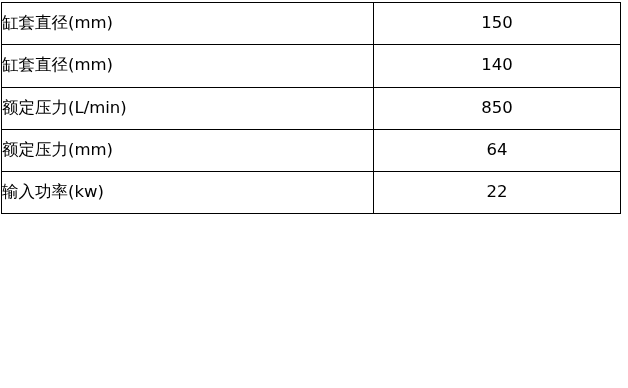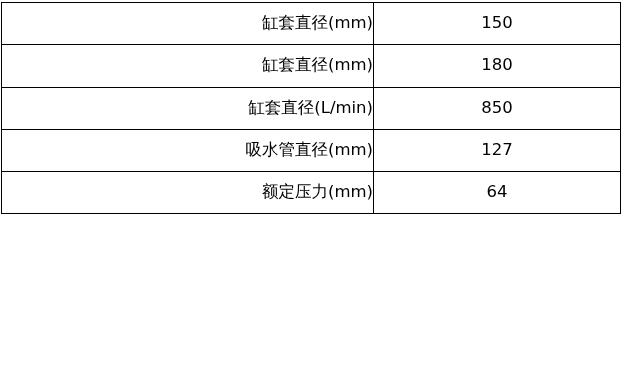--- a/index.html
+++ b/index.html
@@ -35,21 +35,21 @@
   }
   table.spec-table td {
     border: 1px solid #000000;
     padding: 0;
     height: 42.3px;
     box-sizing: border-box;
     background: #ffffff;
     color: #000000;
   }
   td.param-cell {
-    text-align: right;
+    text-align: left;
     vertical-align: middle;
     padding-left: 1px;
     padding-top: 3px;
     font-size: 16.5px;
     line-height: 1.15;
     letter-spacing: 0px;
     white-space: nowrap;
     overflow: visible;
   }
   td.value-cell {
@@ -80,37 +80,37 @@
     </colgroup>
     <tbody>
 
       <tr>
         <td class="param-cell"><span class="param-label">缸套直径(mm)</span></td>
         <td class="value-cell">150</td>
       </tr>
 
       <tr>
         <td class="param-cell"><span class="param-label">缸套直径(mm)</span></td>
-        <td class="value-cell">180</td>
+        <td class="value-cell">140</td>
       </tr>
 
       <tr>
-        <td class="param-cell"><span class="param-label">缸套直径(L/min)</span></td>
+        <td class="param-cell"><span class="param-label">额定压力(L/min)</span></td>
         <td class="value-cell">850</td>
       </tr>
 
 
 
-      <tr>
-        <td class="param-cell"><span class="param-label">吸水管直径(mm)</span></td>
-        <td class="value-cell">127</td>
-      </tr>
 
       <tr>
         <td class="param-cell"><span class="param-label">额定压力(mm)</span></td>
         <td class="value-cell">64</td>
       </tr>
 
 
+      <tr>
+        <td class="param-cell"><span class="param-label">输入功率(kw)</span></td>
+        <td class="value-cell">22</td>
+      </tr>
 
     </tbody>
   </table>
 </div>
 
 </body></html>

